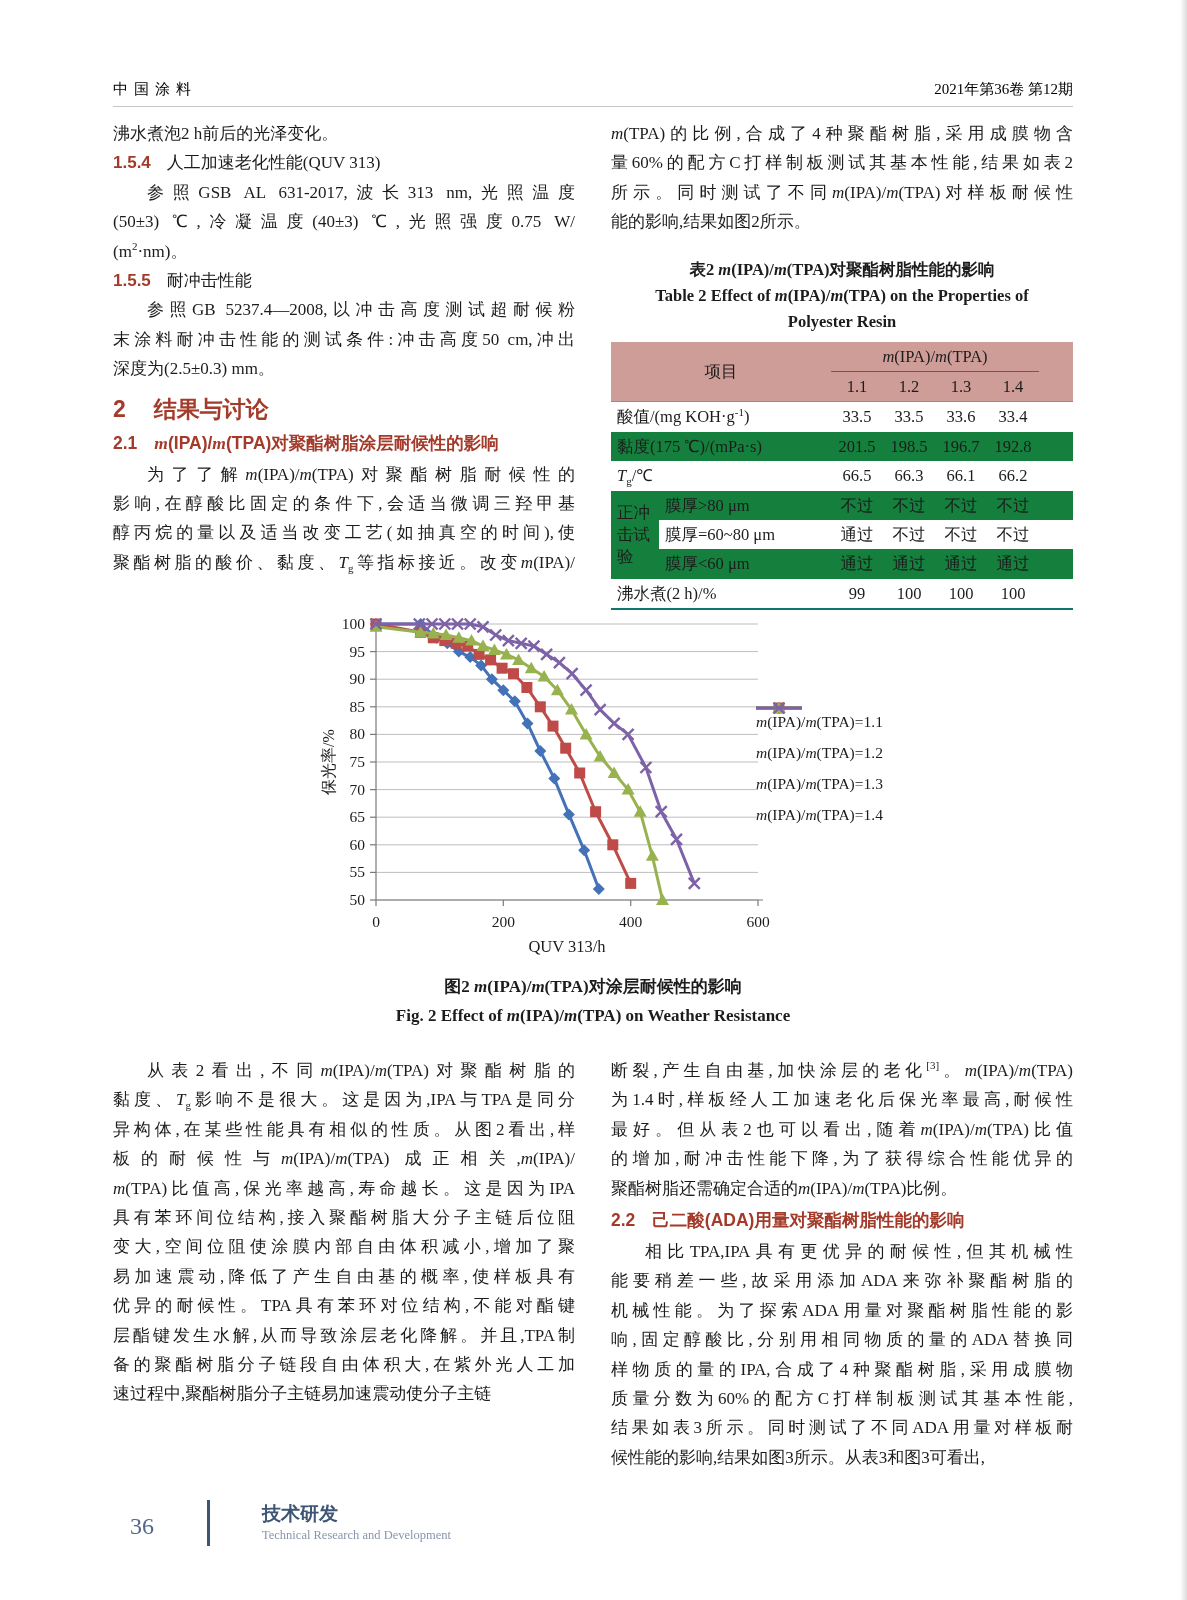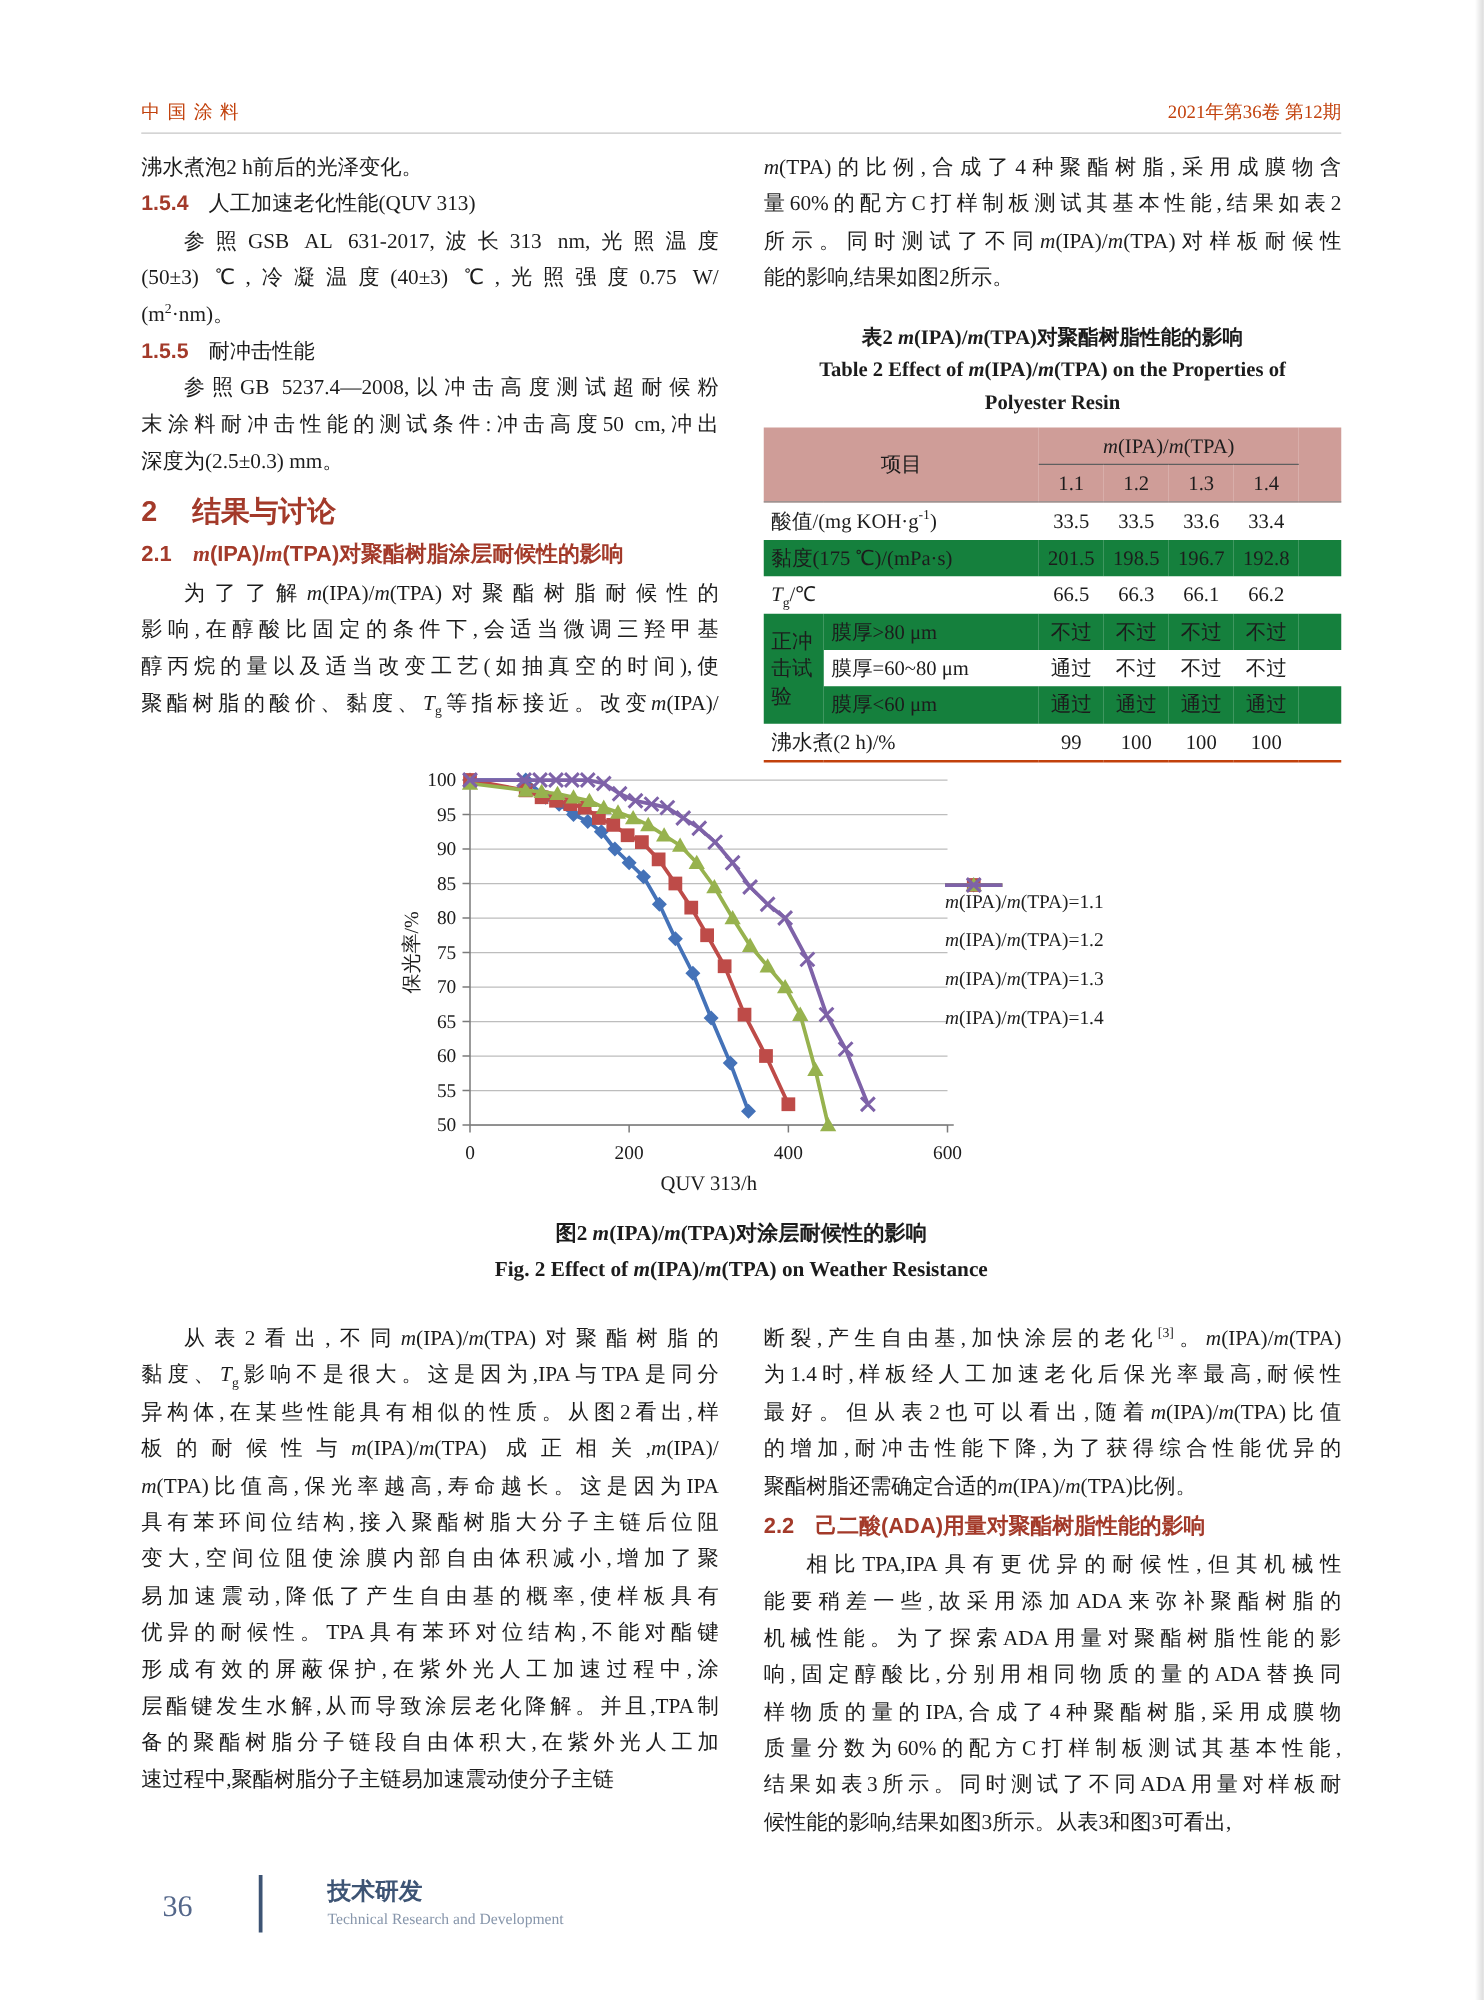--- a/index.html
+++ b/index.html
@@ -2,21 +2,21 @@
 <html><head>
 <meta charset="utf-8">
 <style>
   html,body{margin:0;padding:0;}
   body{width:1187px;height:1600px;position:relative;background:#ffffff;
        font-family:"Liberation Serif",serif;color:#1c1c1c;overflow:hidden;}
   #page-edge{position:absolute;right:0;top:0;width:7px;height:1600px;
        background:linear-gradient(to right,#ffffff,#dcdcdc);}
   
   #page-header{position:absolute;left:113px;top:80px;width:960px;display:flex;
-       justify-content:space-between;font-size:15px;color:#c2410c;}
+       justify-content:space-between;font-size:15px;color:#000000;}
   #journal-name{letter-spacing:6px;}
   #header-rule{position:absolute;left:113px;top:106px;width:960px;border-top:1px solid #c6c6c6;}
   
   .col{position:absolute;width:462px;font-size:17px;line-height:29.4px;}
   #col-tl{left:113px;top:119px;}
   #col-tr{left:611px;top:119px;}
   #col-bl{left:113px;top:1056px;}
   #col-br{left:611px;top:1056px;}
   .line{text-align:justify;text-align-last:justify;}
   .line.end{text-align-last:left;}
@@ -29,21 +29,21 @@
        font-size:23px;line-height:31px;margin:10px 0 3px 0;text-align:left;}
   .h1 .hnum{margin-right:28px;}
   .h2{font-family:"Liberation Sans",sans-serif;font-weight:bold;color:#a33a2a;
        font-size:17.5px;line-height:30px;margin:2px 0 2px 0;text-align:left;}
   .h2 .hnum{margin-right:17px;}
   .h2 i{font-family:"Liberation Serif",serif;}
   
   #table2-title{margin-top:20px;text-align:left;font-weight:bold;
        font-size:16.5px;line-height:26px;text-align-last:center;}
   #table2{margin-top:7px;border-collapse:collapse;width:462px;font-size:16.5px;
-       border-bottom:2px solid #c2410c;}
+       border-bottom:2px solid #0f766e;}
   #table2 th,#table2 td{font-weight:normal;padding:0 3px;height:26px;vertical-align:middle;}
   #table2 thead th{background:#cf9d98;}
   #table2 thead{border-bottom:1px solid #8f8f8f;}
   #table2 th.grp{border-bottom:1px solid #5f5f5f;}
   #table2 .c{text-align:center;}
   #table2 .lbl{text-align:left;padding-left:6px;}
   #table2 tr.pink td{background:#15803d;}
   #table2 td.grplbl{background:#e2bab5;text-align:left;padding-left:6px;line-height:22px;}
   
   #chart{position:absolute;left:296px;top:590px;width:790px;height:368px;}
@@ -371,21 +371,20 @@
 <div class="col" id="col-bl">
     <div class="line indent">从表2看出,不同<i>m</i>(IPA)/<i>m</i>(TPA)对聚酯树脂的</div>
     <div class="line">黏度、<i>T</i><sub>g</sub>影响不是很大。这是因为,IPA与TPA是同分</div>
     <div class="line">异构体,在某些性能具有相似的性质。从图2看出,样</div>
     <div class="line">板的耐候性与<i>m</i>(IPA)/<i>m</i>(TPA) 成正相关,<i>m</i>(IPA)/</div>
     <div class="line"><i>m</i>(TPA)比值高,保光率越高,寿命越长。这是因为IPA</div>
     <div class="line">具有苯环间位结构,接入聚酯树脂大分子主链后位阻</div>
     <div class="line">变大,空间位阻使涂膜内部自由体积减小,增加了聚</div>
     <div class="line">易加速震动,降低了产生自由基的概率,使样板具有</div>
     <div class="line">优异的耐候性。TPA具有苯环对位结构,不能对酯键</div>
-    <div class="line">形成有效的屏蔽保护,在紫外光人工加速过程中,涂</div>
     <div class="line">层酯键发生水解,从而导致涂层老化降解。并且,TPA制</div>
     <div class="line">备的聚酯树脂分子链段自由体积大,在紫外光人工加</div>
     <div class="line end">速过程中,聚酯树脂分子主链易加速震动使分子主链</div>
   </div>
 <div class="col" id="col-br">
     <div class="line">断裂,产生自由基,加快涂层的老化<sup>[3]</sup>。<i>m</i>(IPA)/<i>m</i>(TPA)</div>
     <div class="line">为1.4时,样板经人工加速老化后保光率最高,耐候性</div>
     <div class="line">最好。但从表2也可以看出,随着<i>m</i>(IPA)/<i>m</i>(TPA)比值</div>
     <div class="line">的增加,耐冲击性能下降,为了获得综合性能优异的</div>
     <div class="line end">聚酯树脂还需确定合适的<i>m</i>(IPA)/<i>m</i>(TPA)比例。</div>

